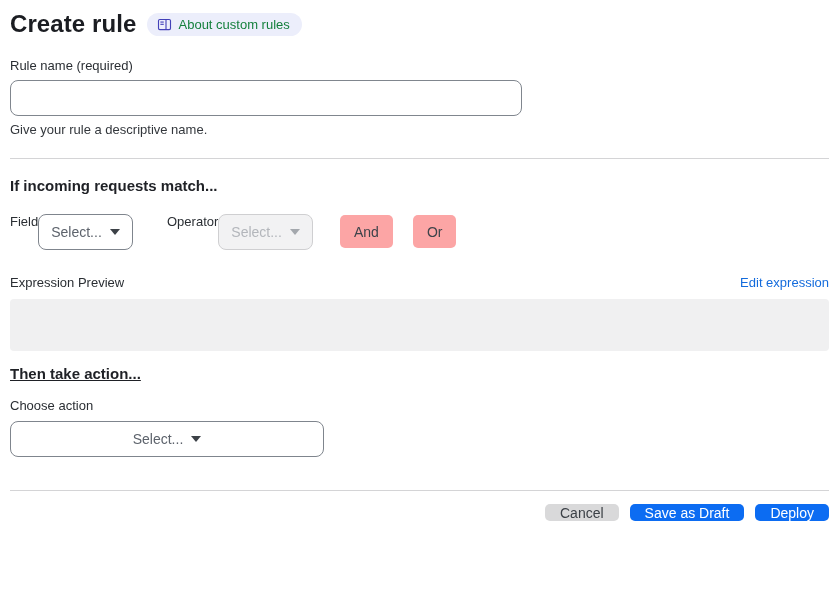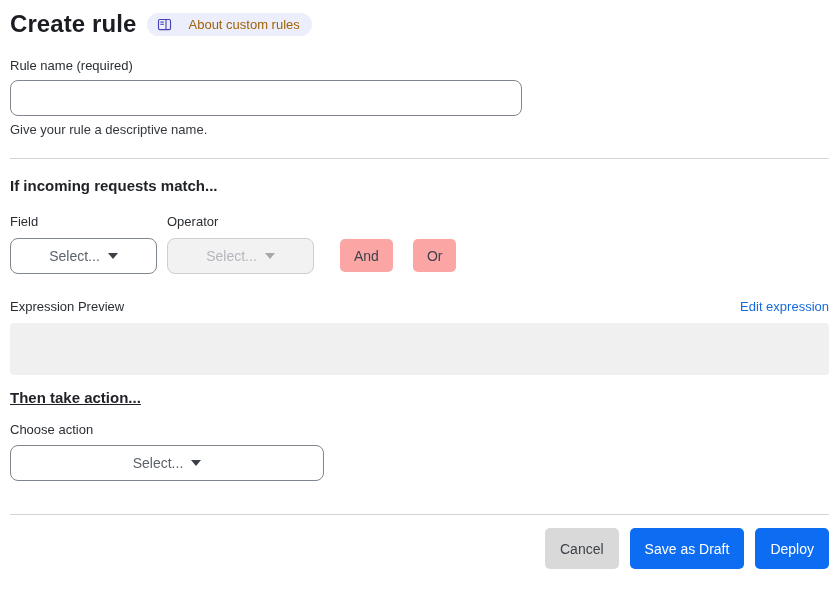--- a/index.html
+++ b/index.html
@@ -8,22 +8,22 @@
     width:839px; height:597px; overflow:hidden;
     font-family:"Liberation Sans", sans-serif;
     color:#24272c;
   }
   .wrap { padding:10px; width:100%; height:100%; }
 
   
   .header { display:flex; align-items:center; gap:10px; }
   .title { font-size:24px; font-weight:700; color:#1b1d22; letter-spacing:0.1px; }
   .badge {
-    display:inline-flex; align-items:center; gap:17px;
-    background:#eceefb; color:#a16207;
+    display:inline-flex; align-items:center; gap:7px;
+    background:#eceefb; color:#15803d;
     border-radius:12px; padding:4px 12px 4px 10px;
     font-size:13px; cursor:pointer;
   }
   .badge svg { display:block; }
 
   
   .field-label { font-size:13px; color:#2a2e33; }
   .rule-name-label { margin-top:20px; }
   .text-input {
     display:block; margin-top:7px; width:512px; height:36px;
@@ -33,21 +33,21 @@
   }
   .helper { margin-top:6px; font-size:13px; color:#33373c; }
 
   .divider { border:none; border-top:1px solid #d4d4d6; margin-top:21px; }
   .divider2 { border:none; border-top:1px solid #d4d4d6; margin-top:33px; }
 
   .section-heading { margin-top:18px; font-size:15px; font-weight:700; color:#1f2126; }
 
   
   .condition-row { display:flex; margin-top:20px; align-items:flex-start; }
-  .col { display:flex; flex-direction:column; }
+  .col { display:flex; flex-direction:row; }
   .col-field { width:147px; margin-right:10px; }
   .col-operator { width:147px; margin-right:10px; }
   .col-value { flex:1; }
   .col .field-label { margin-bottom:9px; }
 
   .select {
     height:36px; border:1px solid #7f858d; border-radius:8px; background:#fff;
     display:flex; align-items:center; justify-content:center;
     padding:0 12px; font-size:14px; color:#5d636c; cursor:pointer;
   }
@@ -80,21 +80,21 @@
   .expr-link { font-size:13px; color:#136bdc; text-decoration:none; cursor:pointer; }
   .expr-box { margin-top:9px; height:52px; background:#f0f0f1; border-radius:4px; }
 
   .action-heading { margin-top:14px;text-decoration:underline; }
   .choose-label { margin-top:16px; }
   .action-select { margin-top:8px; width:314px; }
 
   
   .footer { margin-top:13px; display:flex; justify-content:flex-end; gap:11px; }
   .btn {
-    height:41px; border:none; border-radius:5px; font-size:14px;
+    height:17px; border:none; border-radius:5px; font-size:14px;
     font-family:"Liberation Sans",sans-serif; padding:0 15px; cursor:pointer;
   }
   .btn-gray { background:#d9d9da; color:#3c4147; }
   .btn-blue { background:#0c6cf2; color:#ffffff; }
 </style>
 </head>
 <body>
 
 <div class="wrap">
 

